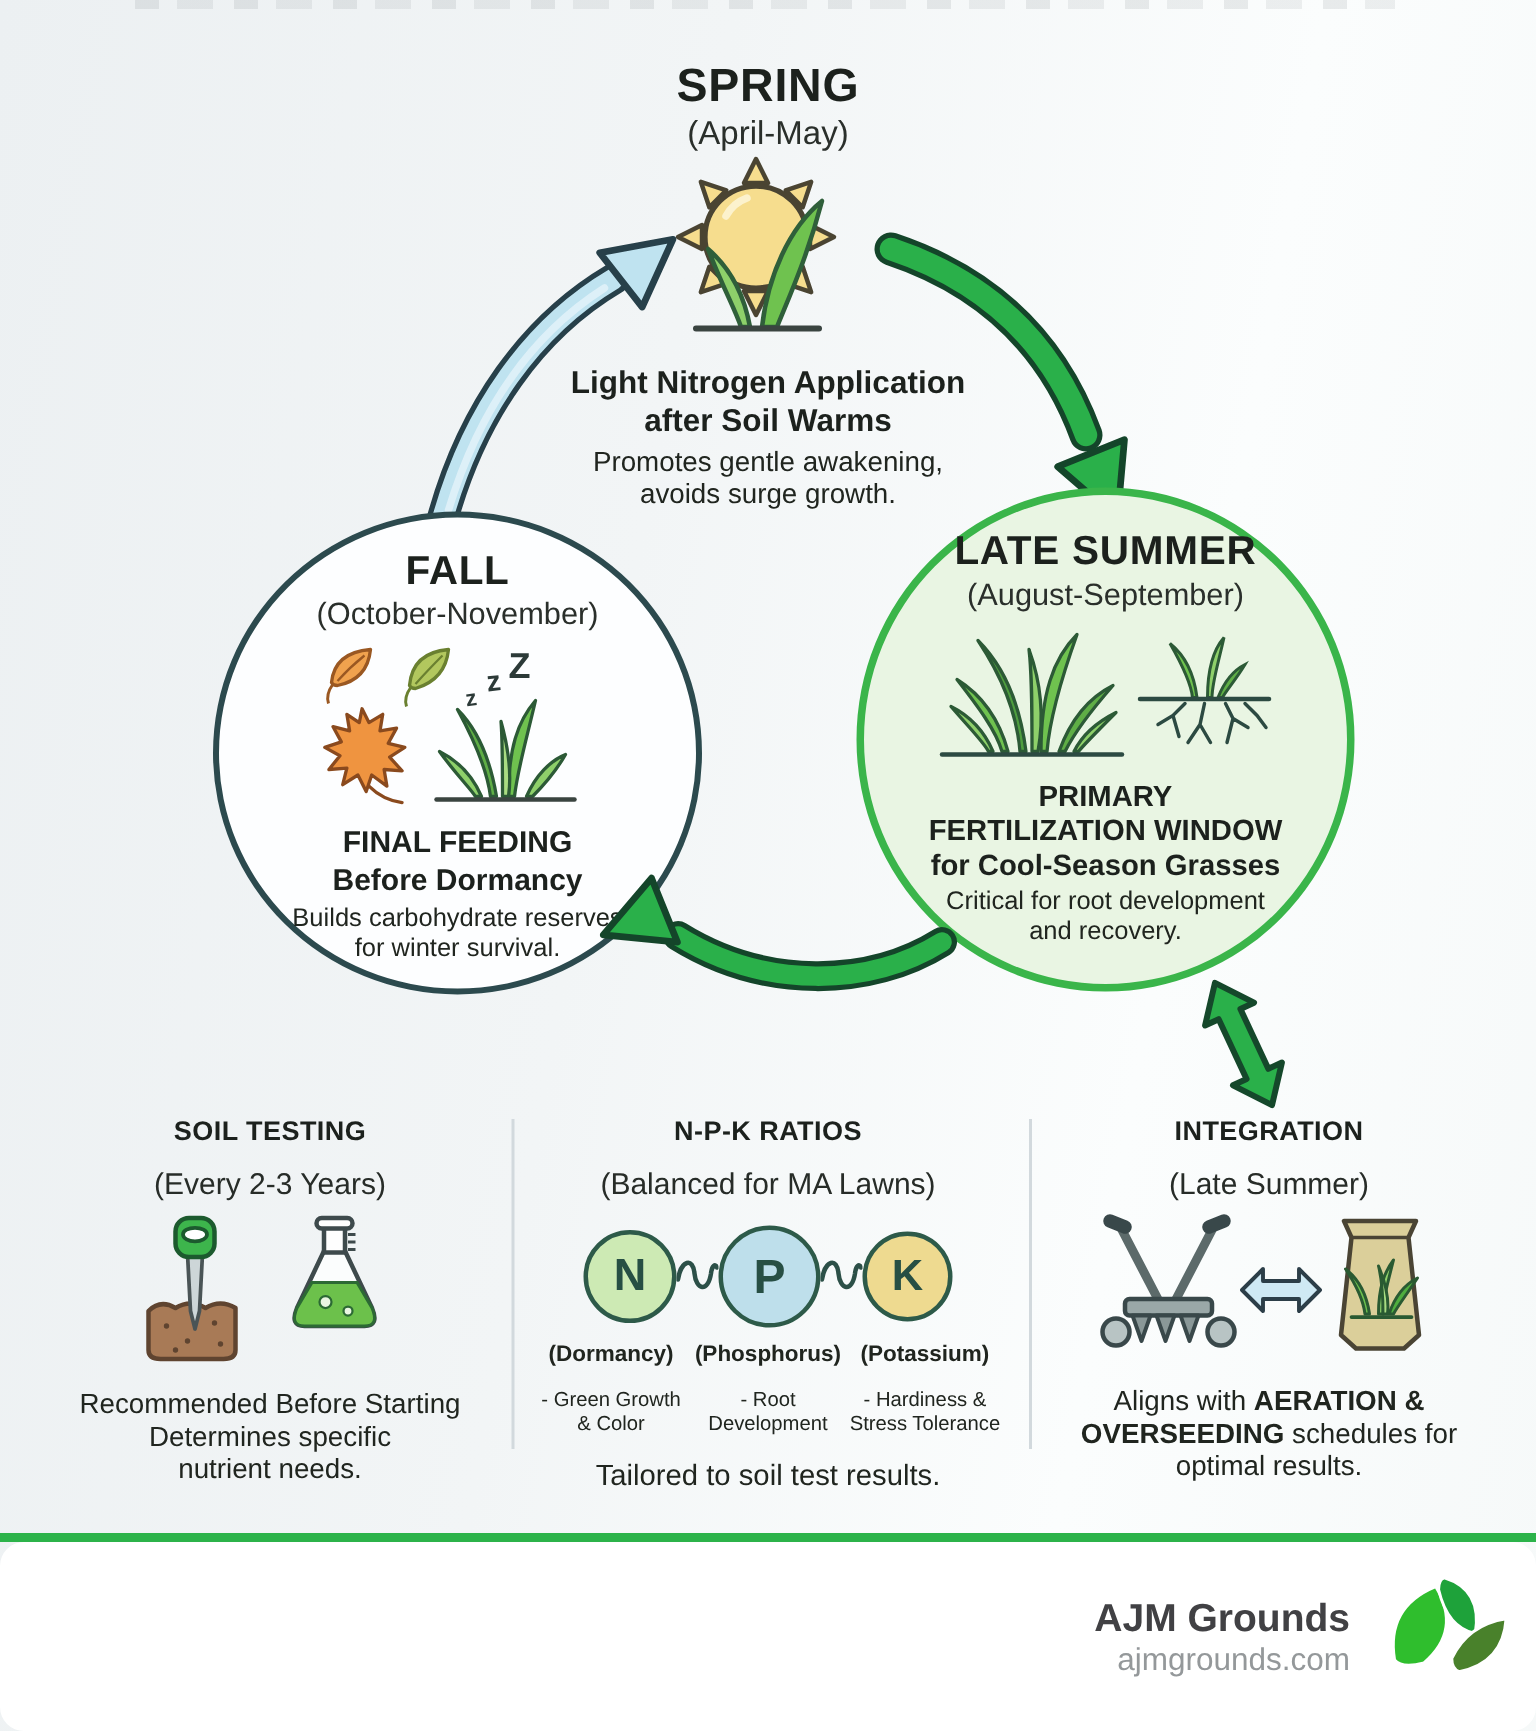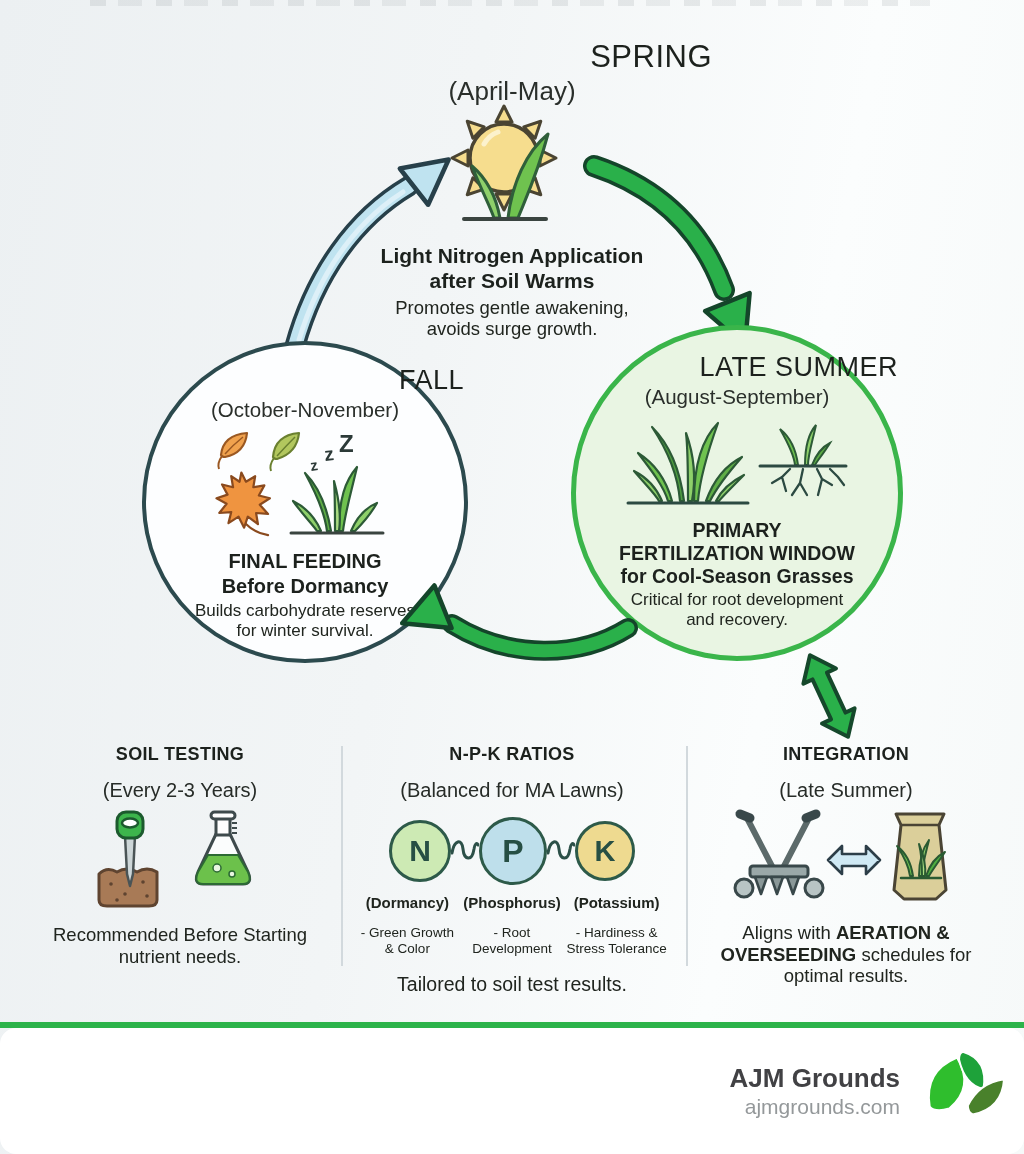--- a/index.html
+++ b/index.html
@@ -6,22 +6,22 @@
   body { font-family:"Liberation Sans","DejaVu Sans",sans-serif; color:#20251f; }
   .infographic{
     position:relative; width:1024px; height:1154px; overflow:hidden;
     background:linear-gradient(100deg,#ecf0f2 0%,#f2f5f6 40%,#fbfdfd 72%,#f6f9f9 100%);
   }
   .abs{ position:absolute; }
   .tc{ text-align:center; }
   .top-strip{ top:0; left:90px; width:840px; height:6px; opacity:.35;
     background:repeating-linear-gradient(90deg, rgba(90,100,105,.35) 0 16px, transparent 16px 28px, rgba(90,100,105,.28) 28px 52px, transparent 52px 66px);}
   
-  .season-title{ font-size:31px; font-weight:400; letter-spacing:.5px; line-height:1.1; color:#1c211d;text-align:right;}
-  .season-sub{ font-size:26px; color:#2a2f2b; line-height:1.2; margin-top:2px;}
+  .season-title{ font-size:31px; font-weight:700; letter-spacing:.5px; line-height:1.1; color:#1c211d;}
+  .season-sub{ font-size:22px; color:#2a2f2b; line-height:1.2; margin-top:2px;}
   .spring-head{ font-size:21px; font-weight:800; line-height:1.18; color:#1c211d;}
   .spring-desc{ font-size:18.5px; line-height:1.14; margin-top:3px; color:#23282.4;}
   
   .circle{ border-radius:50%; text-align:center; }
   .fall-circle{ left:142px; top:341px; width:326px; height:322px; border:4px solid #2c4a4e; background:#fdfeff; padding-top:21px;}
   .late-circle{ left:571px; top:325px; width:332px; height:336px; border:5px solid #3ab54a; background:#e9f5e3; padding-top:23px;}
   .circle .season-title{ font-size:27px;}
   .circle .season-sub{ font-size:20.5px;}
   .circle-head{ font-size:20px; font-weight:800; line-height:1.22; color:#1c211d;}
   .late-circle .circle-head{ font-size:19.5px; line-height:1.16;}
@@ -221,20 +221,21 @@
         <path d="M113,45 L103,62 Q98,74 108,74 L148,74 Q158,74 153,62 L143,45 Z" fill="#6cc14b" stroke="#2c6a34" stroke-width="2"></path>
         <circle cx="122" cy="58" r="4" fill="#eaf6e2" stroke="#2c6a34" stroke-width="1.5"></circle>
         <circle cx="137" cy="64" r="3" fill="#eaf6e2" stroke="#2c6a34" stroke-width="1.5"></circle>
         <rect x="121" y="6" width="14" height="19" fill="#fefefe" stroke="#3e4a4c" stroke-width="3"></rect>
         <rect x="116" y="2" width="24" height="7" rx="3.5" fill="#fefefe" stroke="#3e4a4c" stroke-width="3"></rect>
         <path d="M137,13 L142,13 M137,18 L142,18 M137,23 L142,23" stroke="#3e4a4c" stroke-width="2"></path>
       </g>
     </svg>
     <div class="col-body">
       <div>Recommended Before Starting</div>
+      <div>Determines specific</div>
       <div>nutrient needs.</div>
     </div>
   </div>
 
   <div class="abs col" style="left:357px;top:744px;width:310px;">
     <div class="col-title">N-P-K RATIOS</div>
     <div class="col-sub">(Balanced for MA Lawns)</div>
     <div class="npk-row">
       <div class="npk-circle npk-n">
         <span>N</span>

